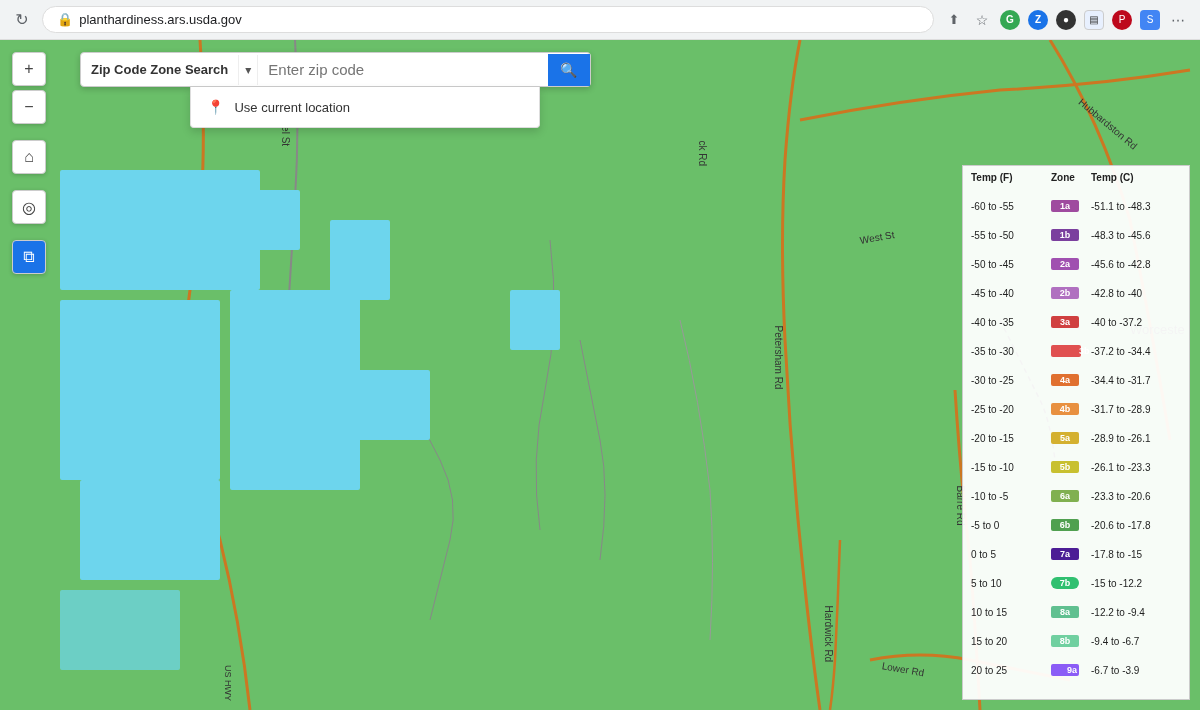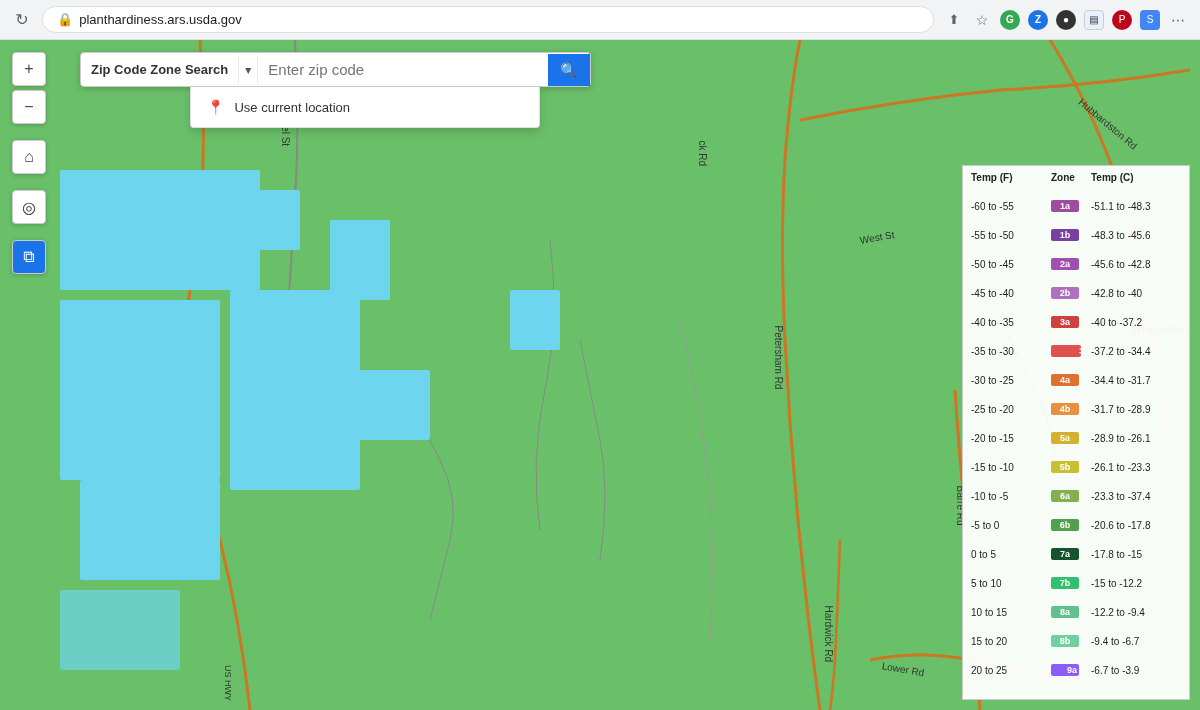--- a/index.html
+++ b/index.html
@@ -438,40 +438,40 @@
       <span>
         <span class="zone-badge" style="background-color:#c8c030;">5b</span>
       </span>
       <span>-26.1 to -23.3</span>
     </div>
         <div class="legend-row">
       <span>-10 to -5</span>
       <span>
         <span class="zone-badge" style="background-color:#80b050;">6a</span>
       </span>
-      <span>-23.3 to -37.4</span>
+      <span>-23.3 to -20.6</span>
     </div>
         <div class="legend-row">
       <span>-5 to 0</span>
       <span>
         <span class="zone-badge" style="background-color:#50a050;">6b</span>
       </span>
       <span>-20.6 to -17.8</span>
     </div>
         <div class="legend-row">
       <span>0 to 5</span>
       <span>
-        <span class="zone-badge" style="background-color:#14532d;">7a</span>
+        <span class="zone-badge" style="background-color:#4c1d95;">7a</span>
       </span>
       <span>-17.8 to -15</span>
     </div>
         <div class="legend-row">
       <span>5 to 10</span>
       <span>
-        <span class="zone-badge" style="background-color:#30c070;">7b</span>
+        <span class="zone-badge" style="background-color:#30c070;border-radius:6px;">7b</span>
       </span>
       <span>-15 to -12.2</span>
     </div>
         <div class="legend-row">
       <span>10 to 15</span>
       <span>
         <span class="zone-badge" style="background-color:#60c090;">8a</span>
       </span>
       <span>-12.2 to -9.4</span>
     </div>

